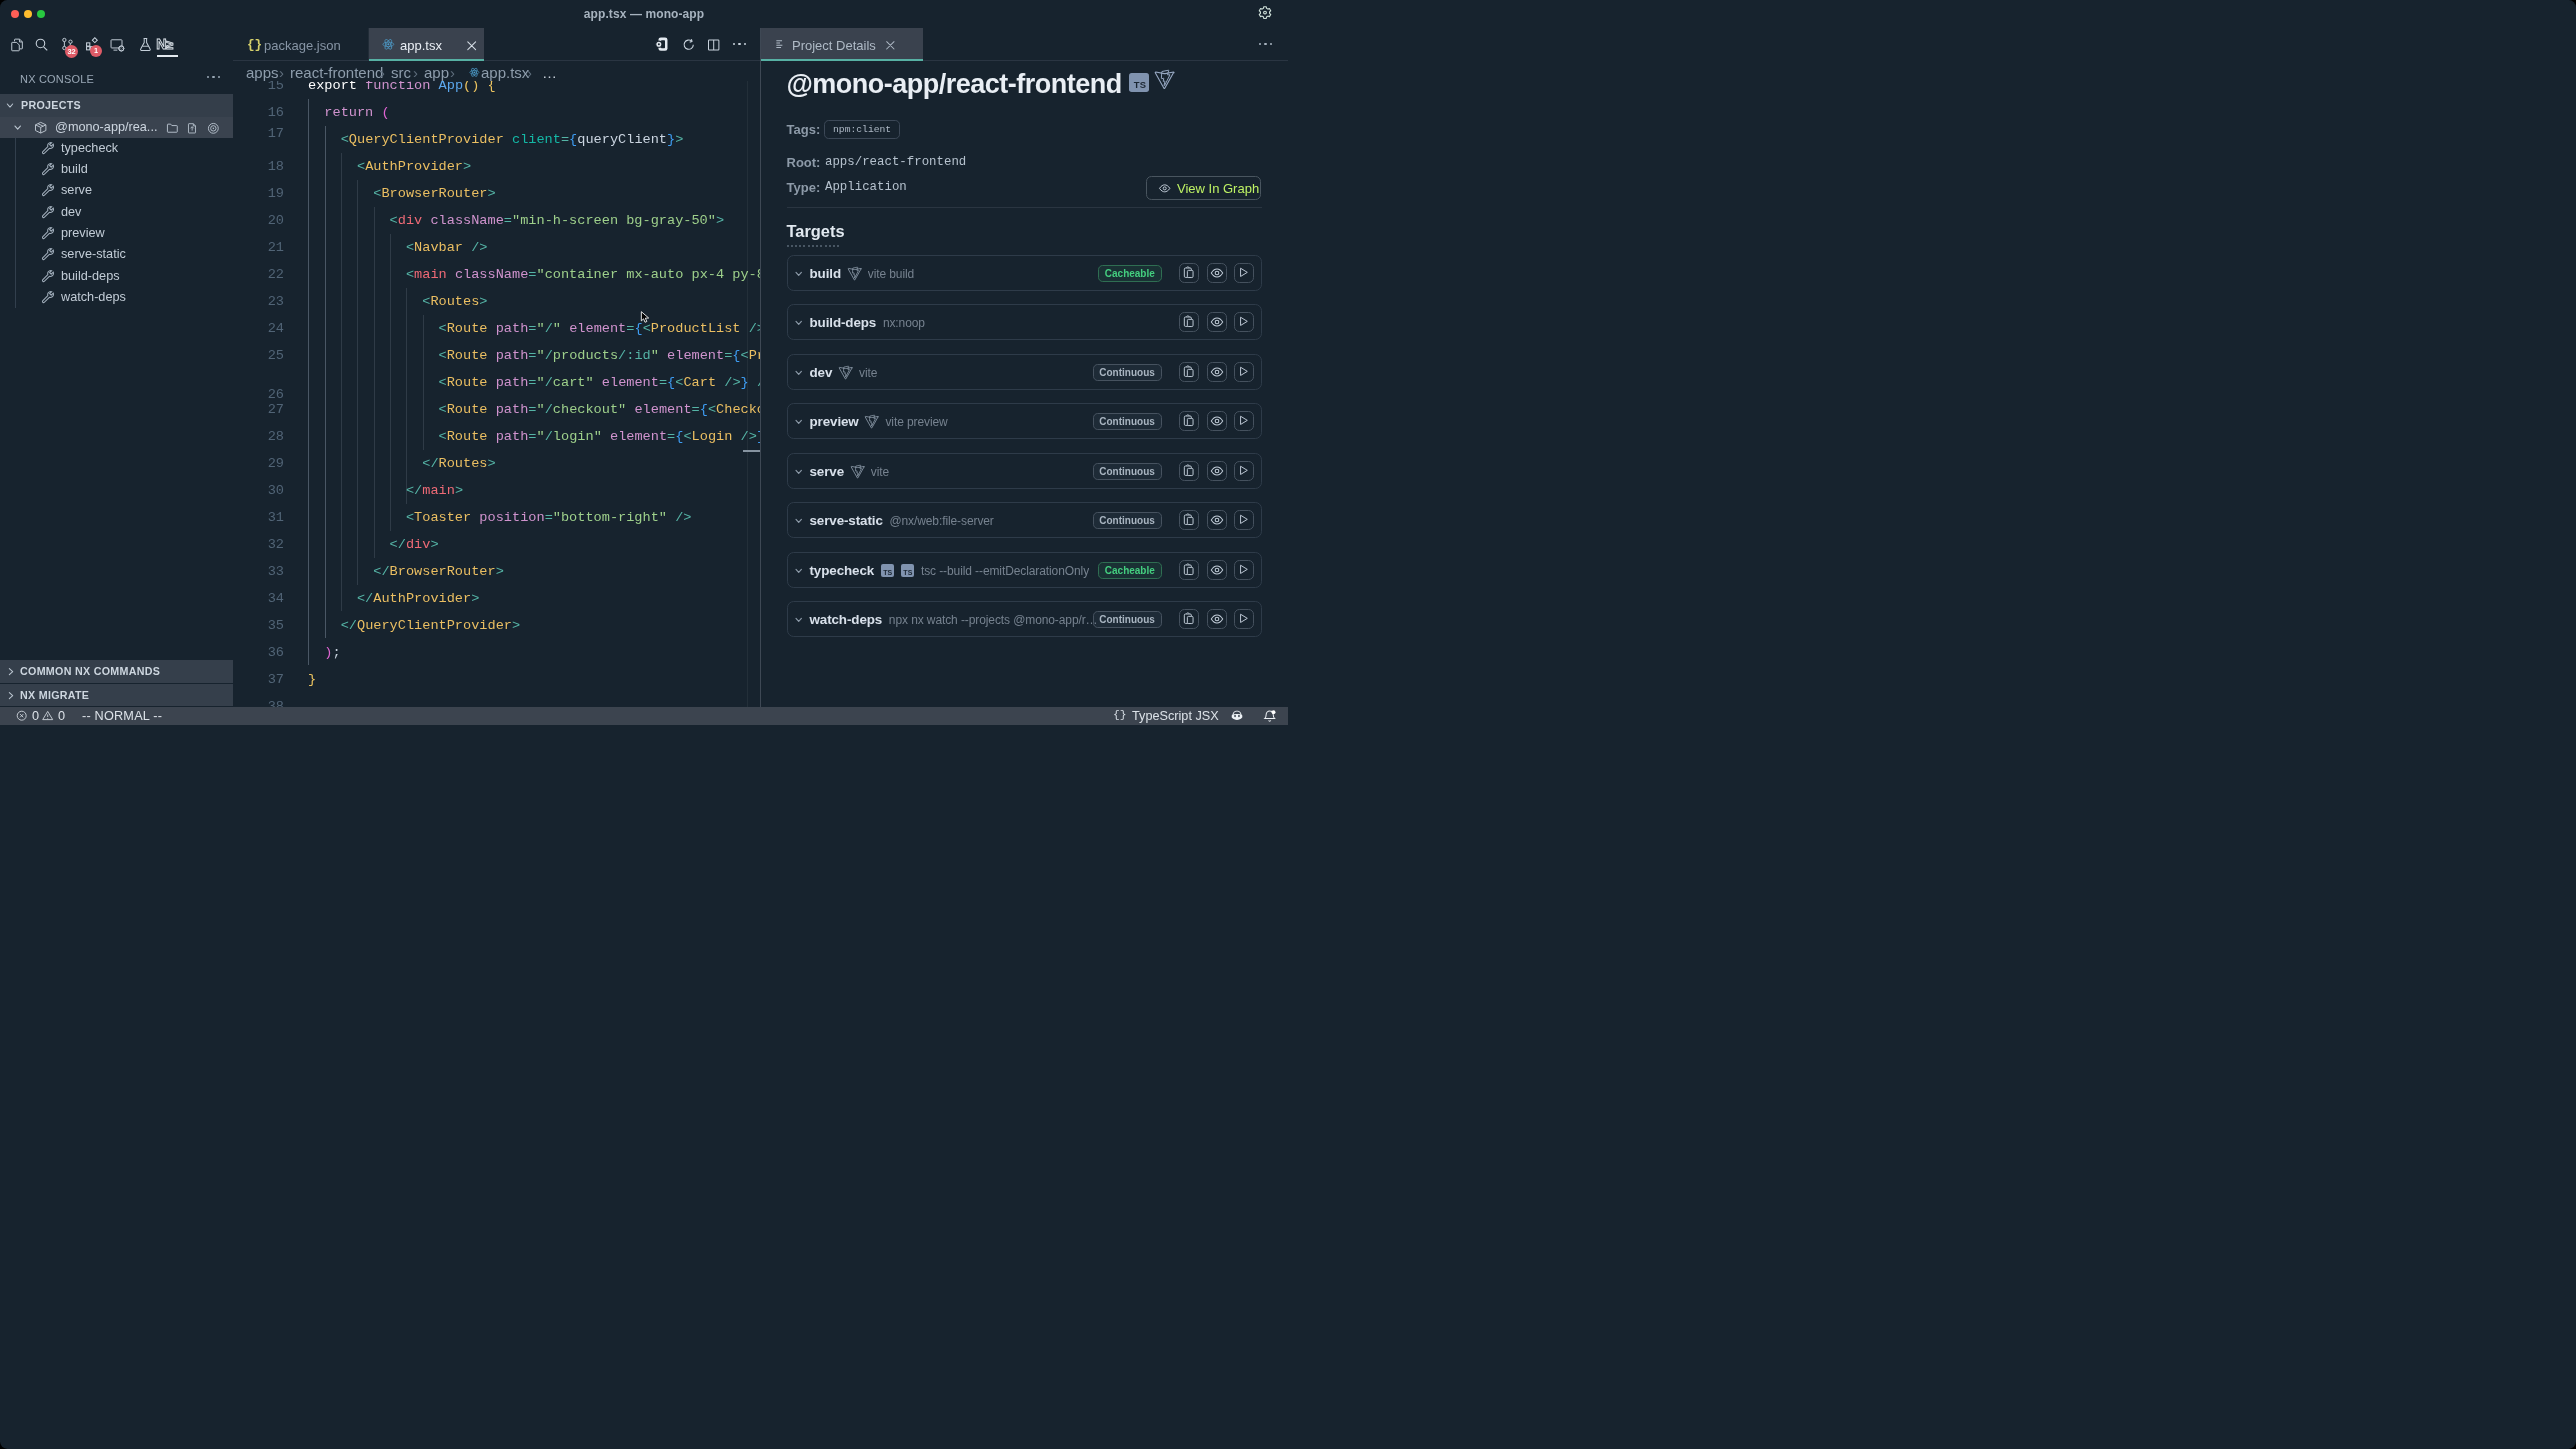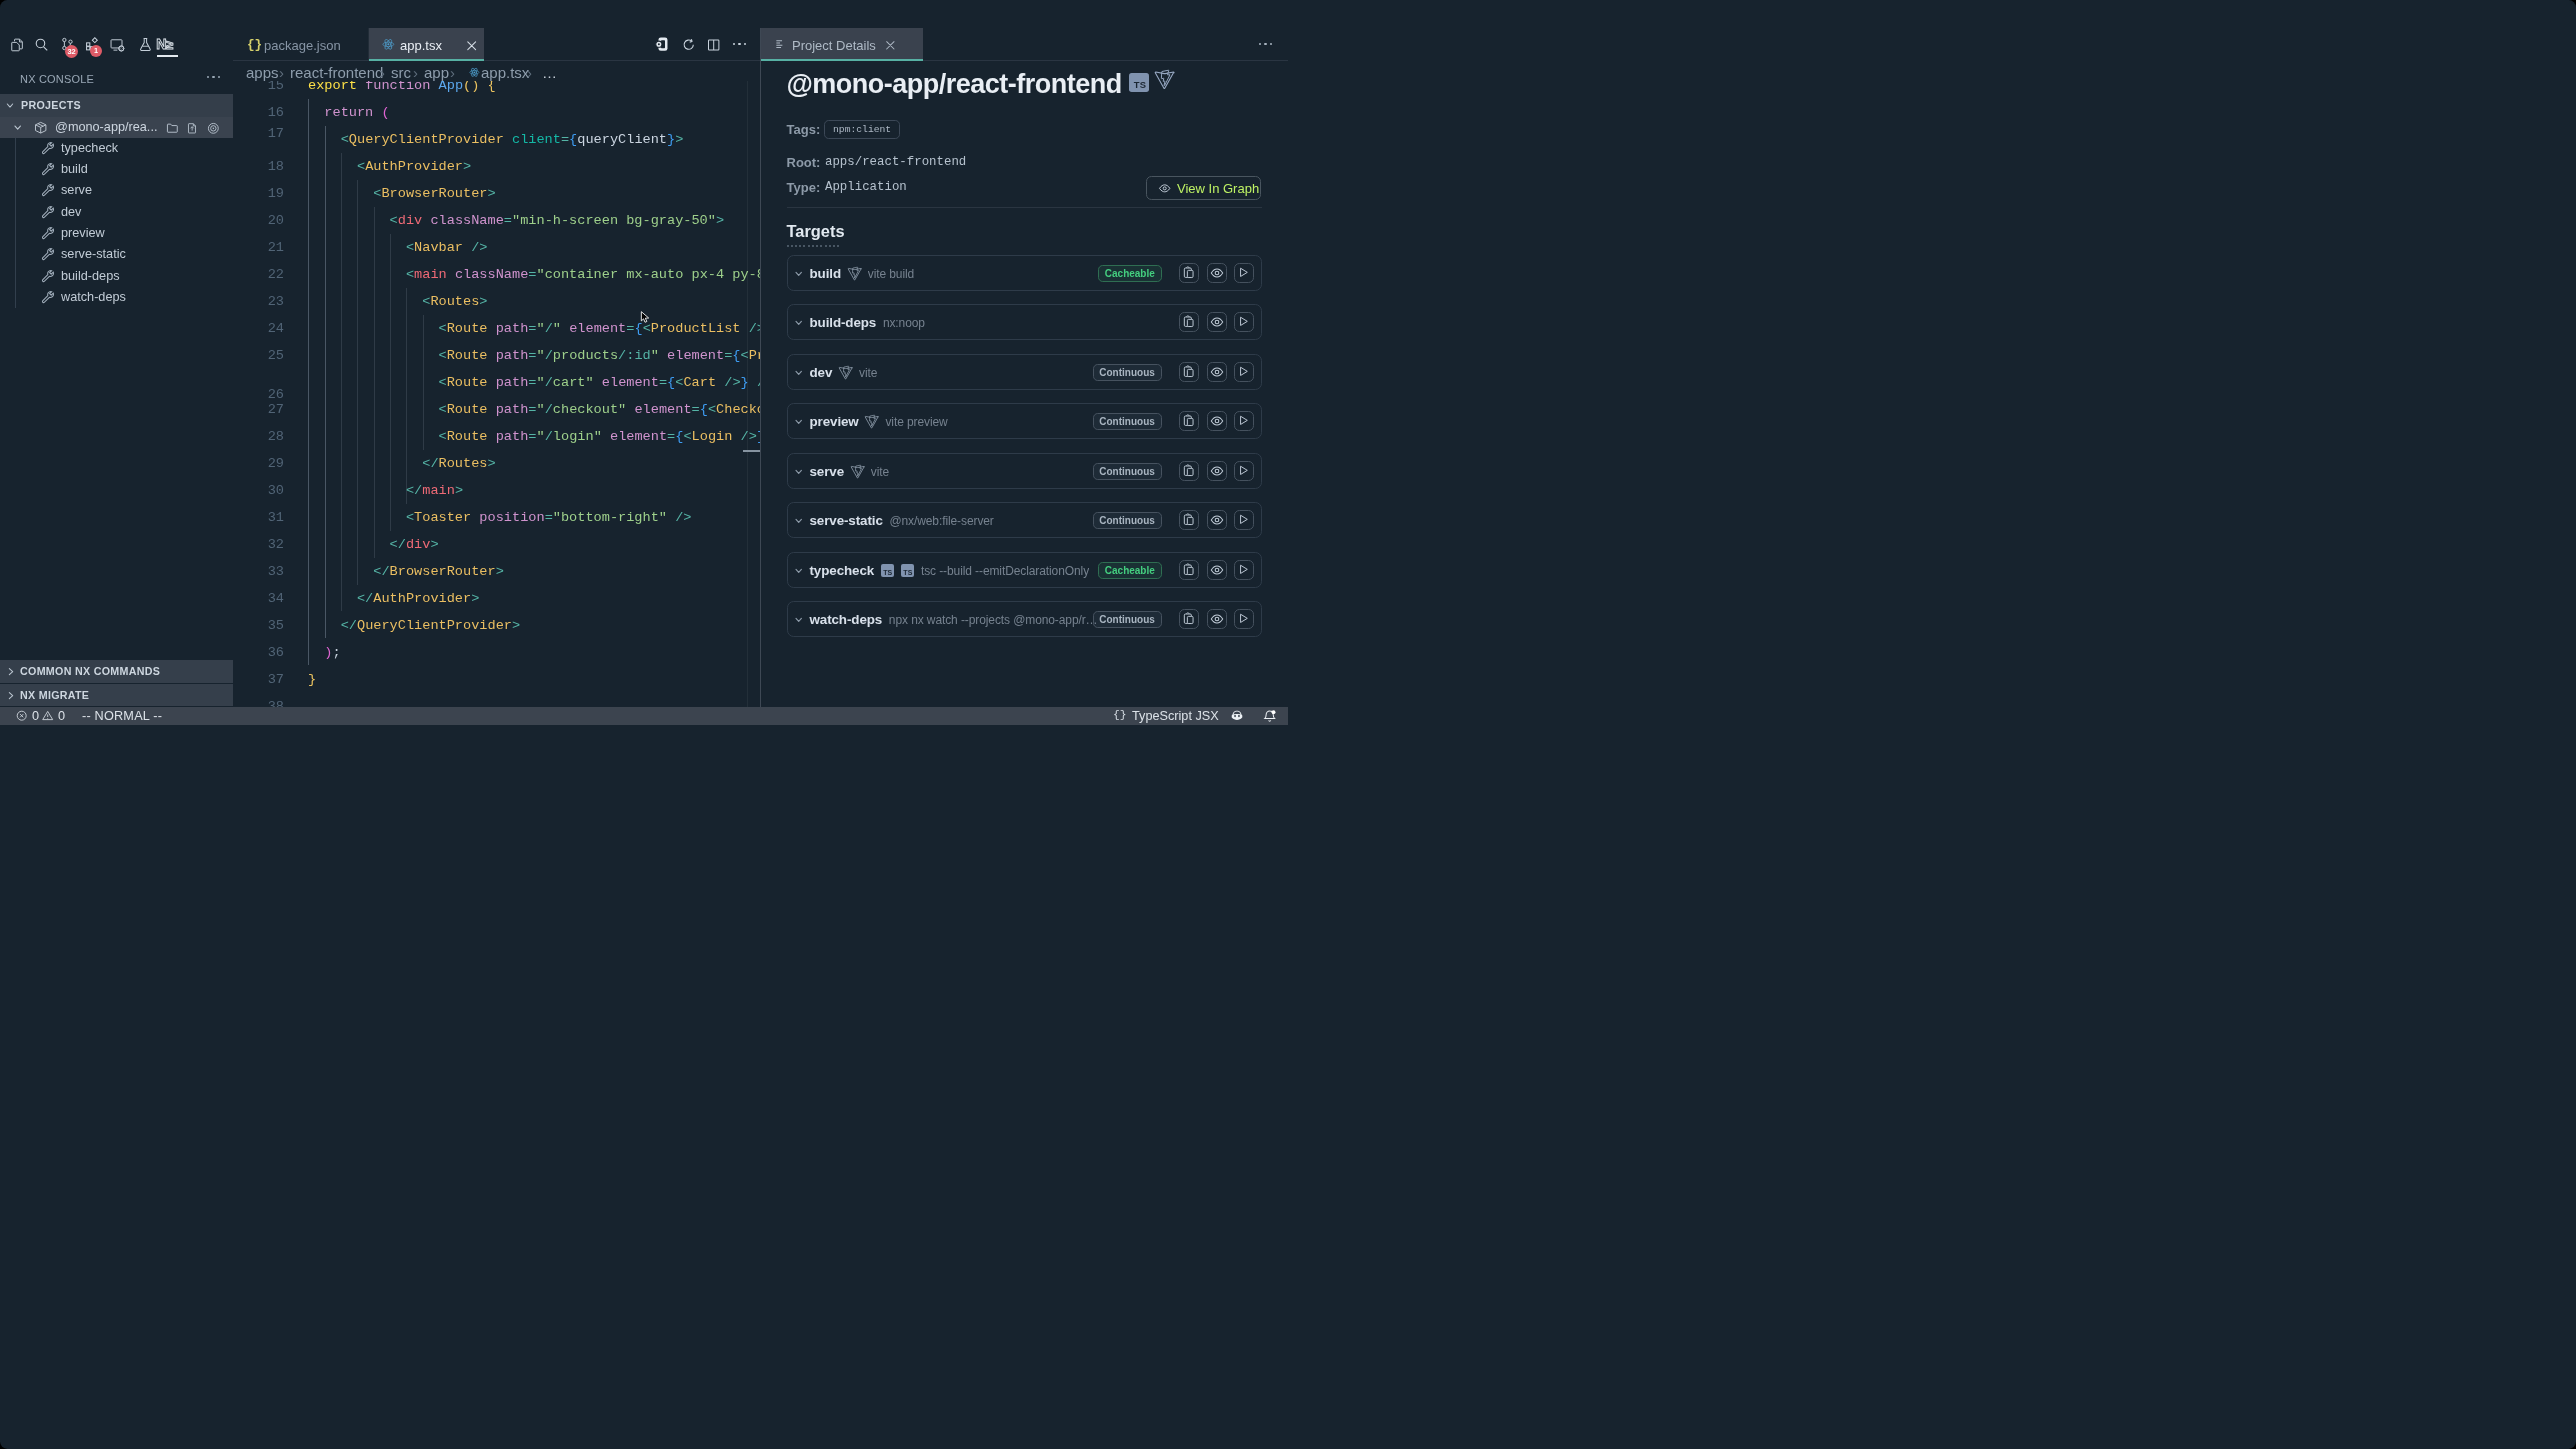--- a/index.html
+++ b/index.html
@@ -34,20 +34,30 @@
 .card { position:absolute; left:25.5px; width:475px; height:36px; border:0.9px solid #2E3B49; border-radius:6.7px; }
 .plabel { font-weight:bold; font-size:13px; color:#8D9AA8; }
 .pmono { font-family:"Liberation Mono",monospace; font-size:12.4px; color:#B6C2CE; }
 
 #status { position:absolute; left:0; top:707px; width:1288px; height:18px; background:#3C444F; color:#DCE2E8; font-size:12.7px; }
 </style></head>
 <body>
 <div id="win">
 
 
+<div id="title">
+  <div class="tl" style="left:10.5px;background:#FF5F57"></div>
+  <div class="tl" style="left:23.6px;background:#FEBC2E"></div>
+  <div class="tl" style="left:37px;background:#28C840"></div>
+  <div id="wtitle">app.tsx — mono-app</div>
+  <svg style="left:1257px;top:5.4px" width="16" height="16" viewBox="0 0 24 24" fill="none" stroke="#CFE0D9" stroke-width="1.7" stroke-linejoin="round">
+        <path d="M13.9 2.6 L14.3 5 A7.3 7.3 0 0 1 16.3 6.2 L18.6 5.3 L20.6 8.6 L18.8 10.2 A7.5 7.5 0 0 1 18.8 12.6 L20.6 14.2 L18.6 17.5 L16.3 16.6 A7.3 7.3 0 0 1 14.3 17.8 L13.9 20.2 L10.1 20.2 L9.7 17.8 A7.3 7.3 0 0 1 7.7 16.6 L5.4 17.5 L3.4 14.2 L5.2 12.6 A7.5 7.5 0 0 1 5.2 10.2 L3.4 8.6 L5.4 5.3 L7.7 6.2 A7.3 7.3 0 0 1 9.7 5 L10.1 2.6 Z"></path>
+        <circle cx="12" cy="11.4" r="2.1"></circle>
+      </svg>
+</div>
 
 
 <g id="activity">
   
   <svg style="left:9.7px;top:38px" width="14" height="14" viewBox="0 0 16 16" fill="none" stroke="#C5CFD9" stroke-width="1.1">
         <path d="M5.2 3.8 V1.9 a.6.6 0 0 1 .6-.6 h5.2 l3.1 3.1 v7.4 a.6.6 0 0 1-.6.6 h-2.3"></path>
         <path d="M10.8 1.5 V4.5 h3.1"></path>
         <path d="M2 5.6 a.6.6 0 0 1 .6-.6 h5 l3 3 v6 a.6.6 0 0 1-.6.6 h-7.4 a.6.6 0 0 1-.6-.6 Z"></path>
       </svg>
   
@@ -256,21 +266,21 @@
 <div id="code">
 <div style="position:absolute;left:75px;top:38px;width:0.9px;height:566px;background:#4A5765"></div>
 <div style="position:absolute;left:92px;top:65px;width:0.9px;height:512px;background:#4A5765"></div>
 <div style="position:absolute;left:108px;top:92px;width:0.9px;height:458px;background:#2F3B47"></div>
 <div style="position:absolute;left:124px;top:119px;width:0.9px;height:405px;background:#2F3B47"></div>
 <div style="position:absolute;left:141px;top:146px;width:0.9px;height:351px;background:#2F3B47"></div>
 <div style="position:absolute;left:157px;top:173px;width:0.9px;height:297px;background:#2F3B47"></div>
 <div style="position:absolute;left:173px;top:227px;width:0.9px;height:216px;background:#2F3B47"></div>
 <div style="position:absolute;left:190px;top:254px;width:0.9px;height:135px;background:#2F3B47"></div>
 <div class="lnum" style="top:11.3px">15</div>
-<div class="cl" style="top:11.3px"><i style="color:#fde047">export</i> <i style="color:#D093CE">function</i> <i style="color:#5CA8EE">App</i><i style="color:#EBC35F">()</i> <i style="color:#EBC35F">{</i></div>
+<div class="cl" style="top:11.3px"><i style="color:#ffffff">export</i> <i style="color:#D093CE">function</i> <i style="color:#5CA8EE">App</i><i style="color:#EBC35F">()</i> <i style="color:#EBC35F">{</i></div>
 <div class="lnum" style="top:38px">16</div>
 <div class="cl" style="top:38px">  <i style="color:#D093CE">return</i> <i style="color:#DE64D2">(</i></div>
 <div class="lnum" style="top:59px">17</div>
 <div class="cl" style="top:65px">    <i style="color:#55B4A6">&lt;</i><i style="color:#EBBF62">QueryClientProvider</i> <i style="color:#14b8a6">client</i><i style="color:#55B4A6">=</i><i style="color:#3E9DF3">{</i><i style="color:#CBD5E1">queryClient</i><i style="color:#3E9DF3">}</i><i style="color:#55B4A6">&gt;</i></div>
 <div class="lnum" style="top:92px">18</div>
 <div class="cl" style="top:92px">      <i style="color:#55B4A6">&lt;</i><i style="color:#EBBF62">AuthProvider</i><i style="color:#55B4A6">&gt;</i></div>
 <div class="lnum" style="top:119px">19</div>
 <div class="cl" style="top:119px">        <i style="color:#55B4A6">&lt;</i><i style="color:#EBBF62">BrowserRouter</i><i style="color:#55B4A6">&gt;</i></div>
 <div class="lnum" style="top:146px">20</div>
 <div class="cl" style="top:146px">          <i style="color:#55B4A6">&lt;</i><i style="color:#EE6A76">div</i> <i style="color:#D093CE">className</i><i style="color:#55B4A6">=</i><i style="color:#9ED08B">"min-h-screen bg-gray-50"</i><i style="color:#55B4A6">&gt;</i></div>

